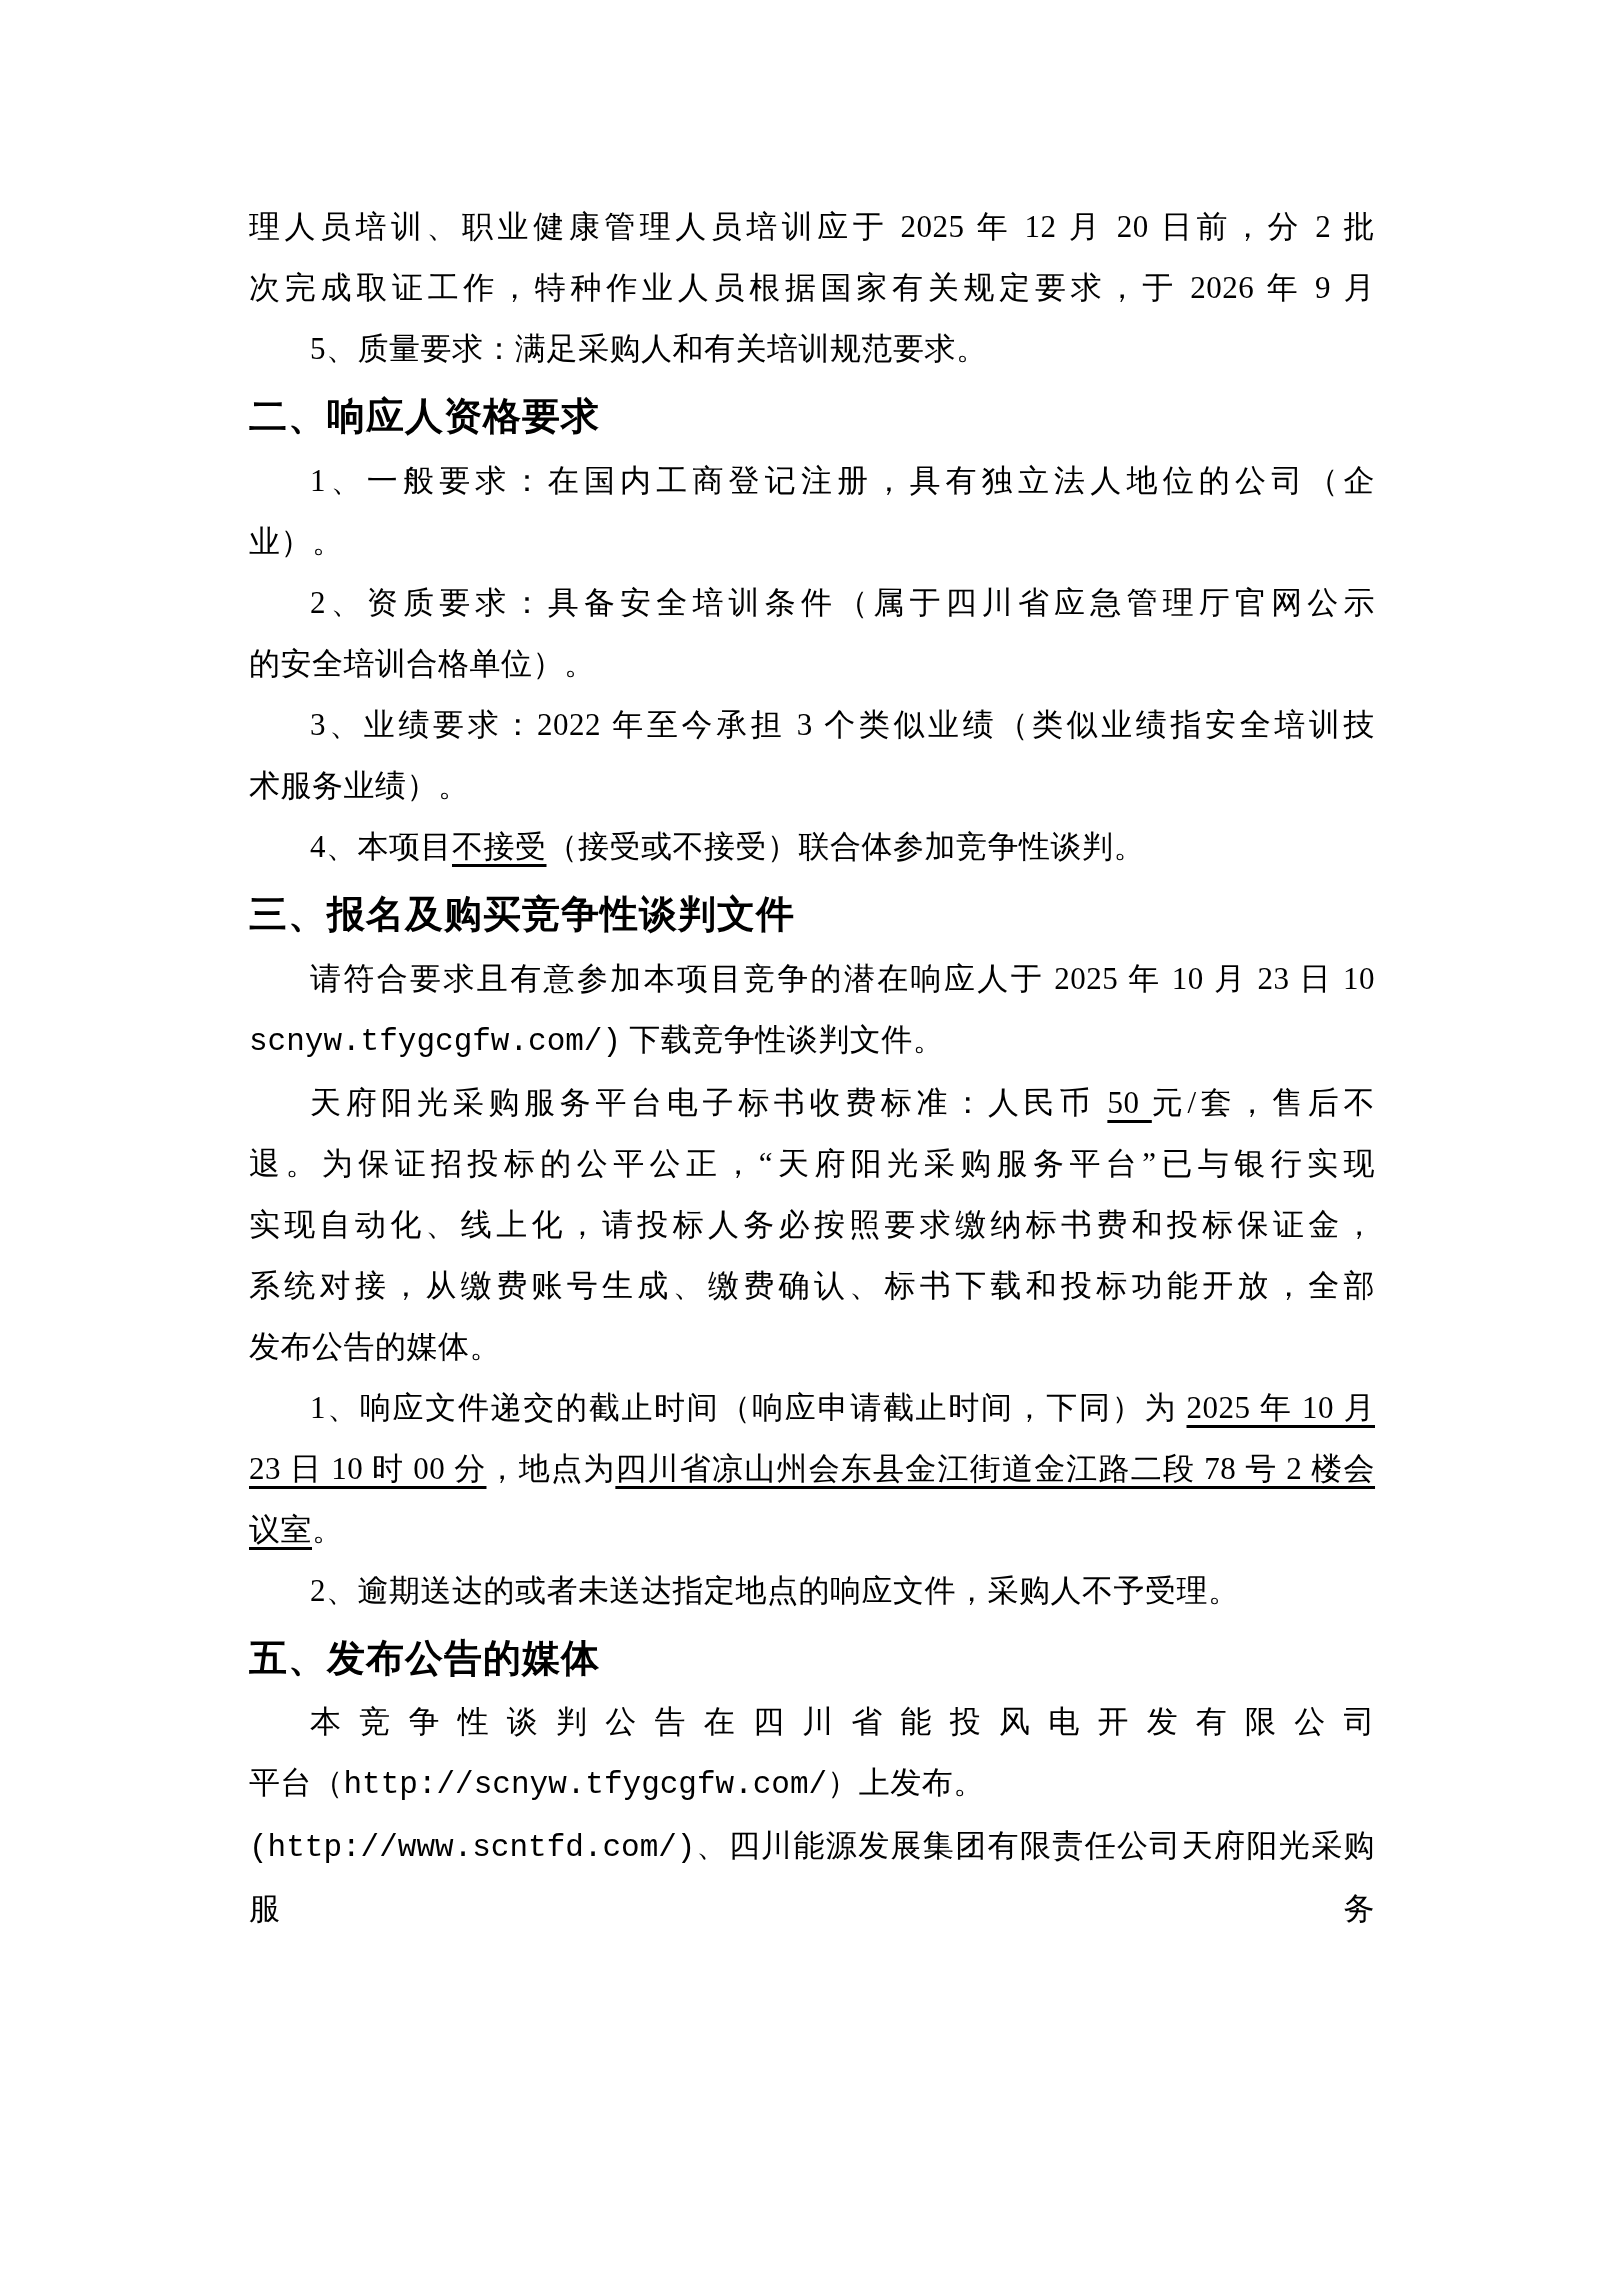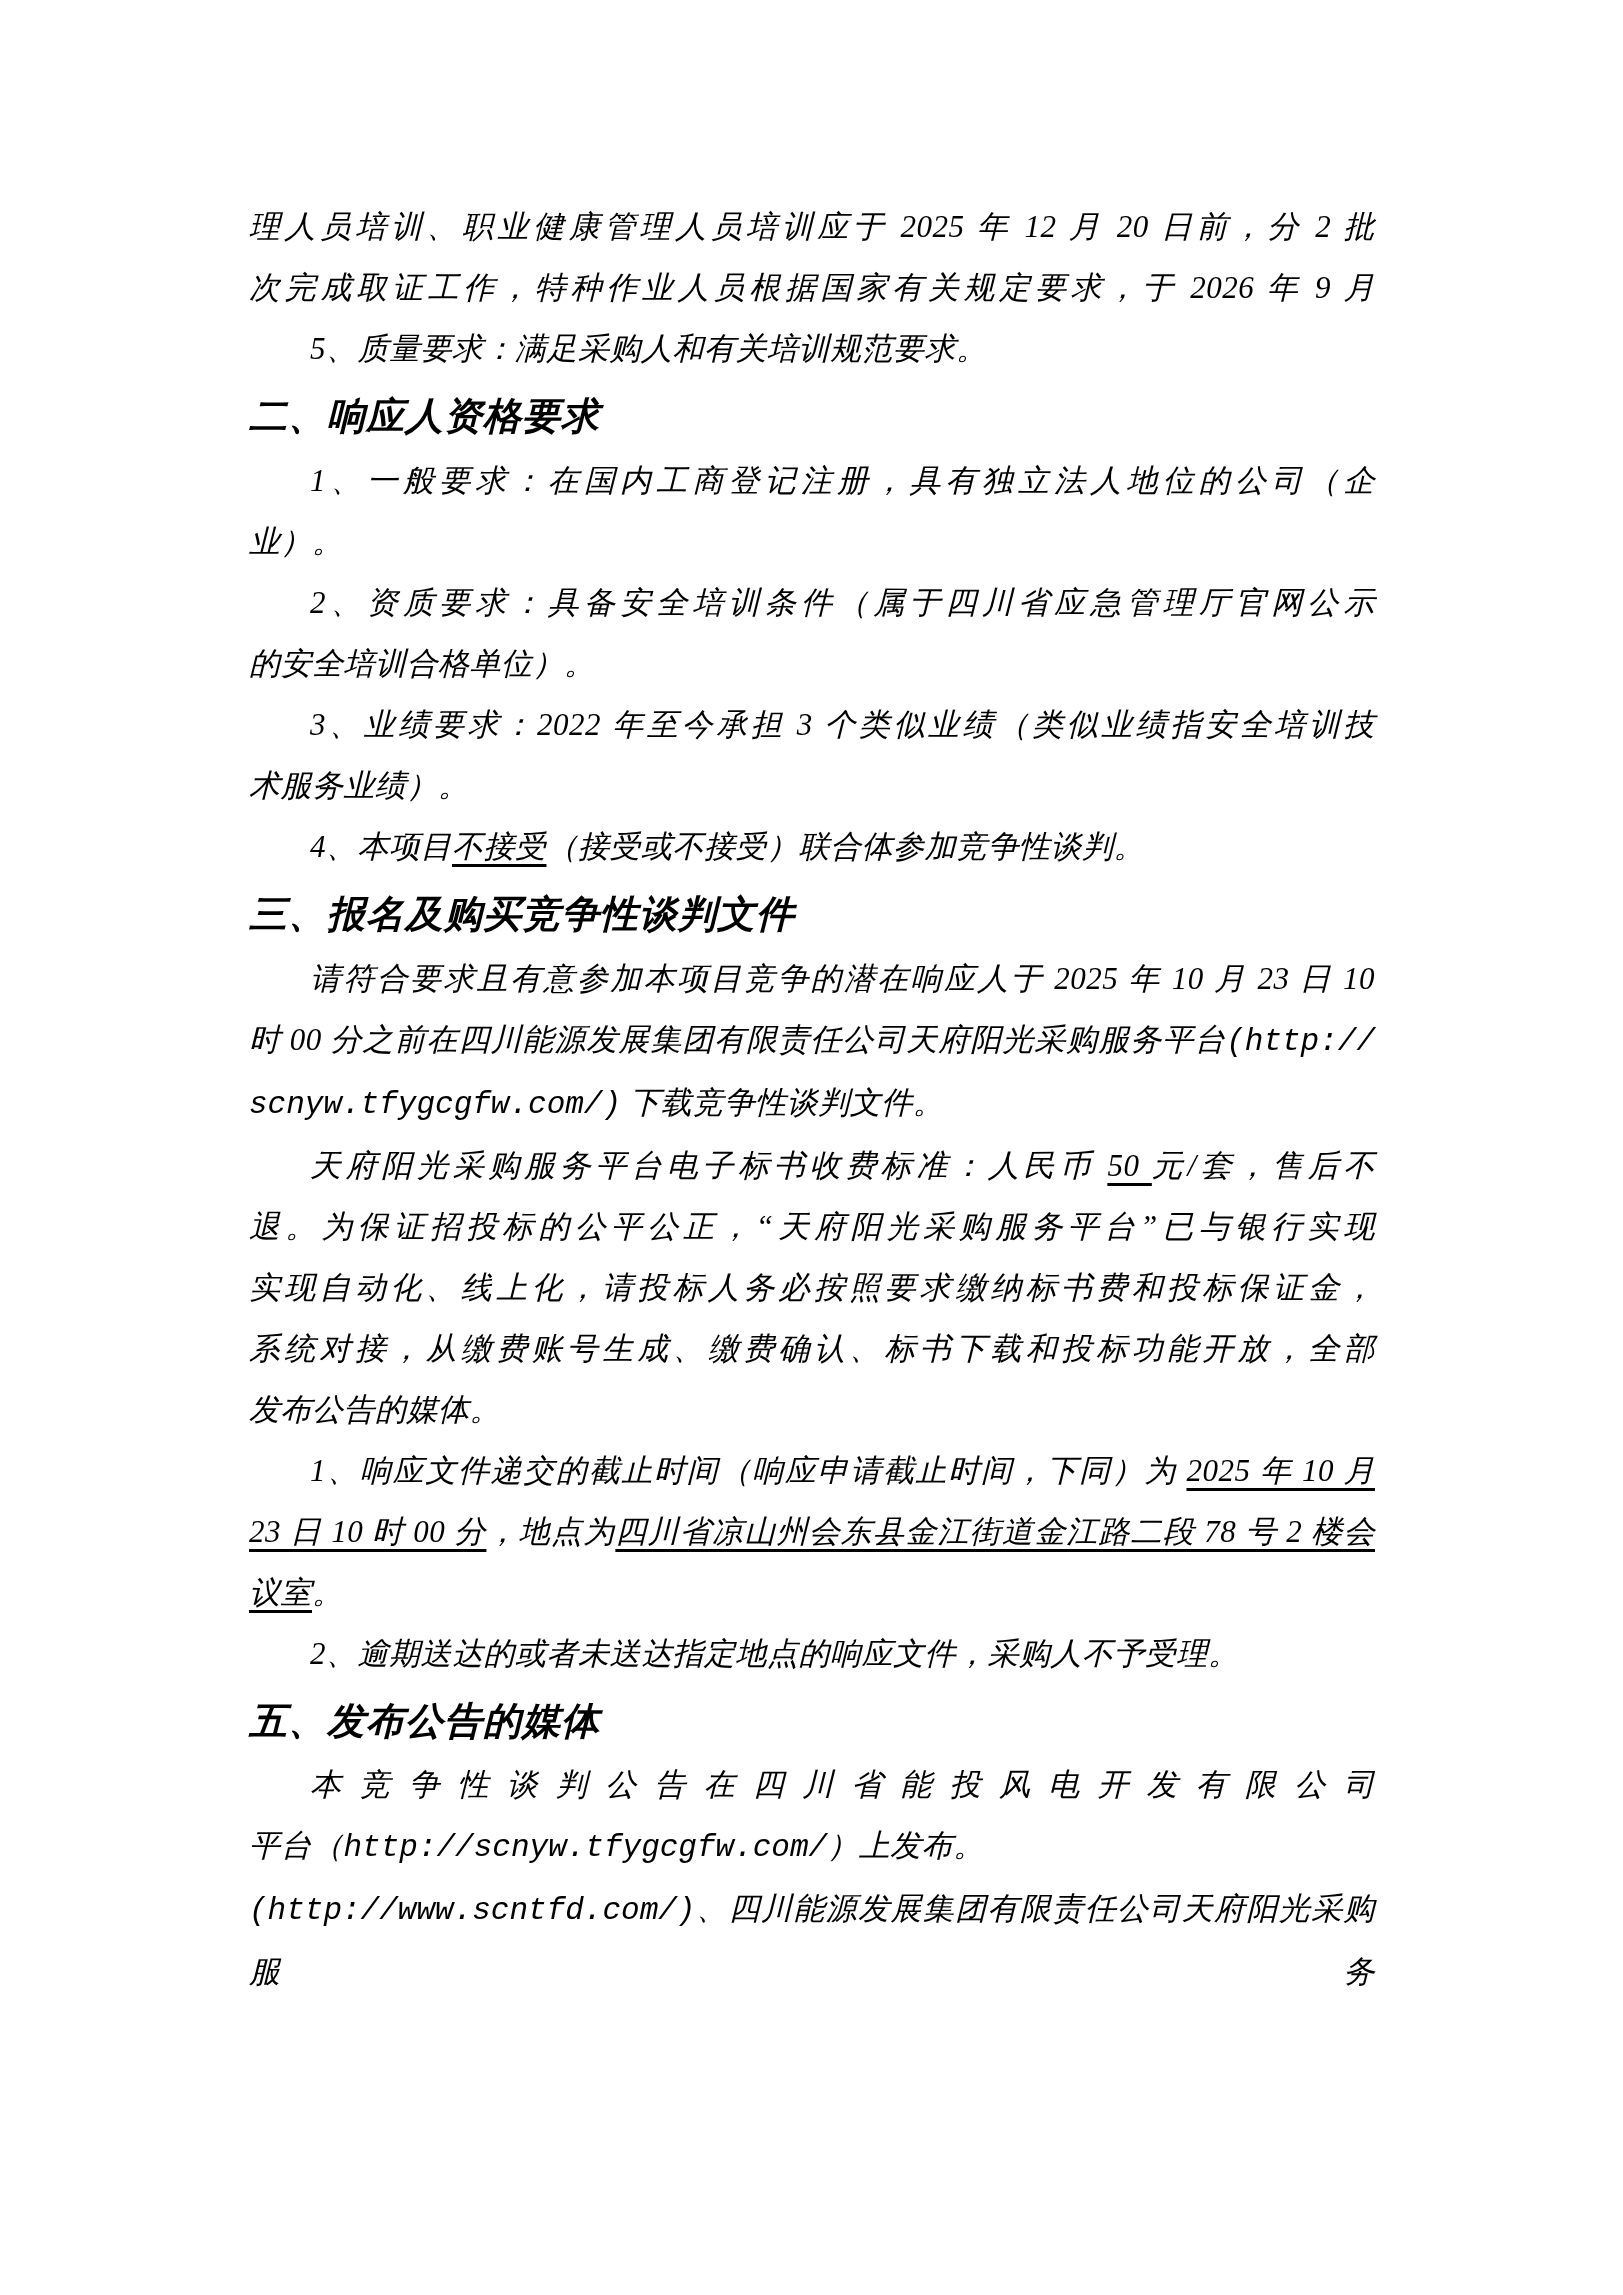--- a/index.html
+++ b/index.html
@@ -10,21 +10,21 @@
     font-family: "Liberation Serif", "DejaVu Serif", serif;
     color: #000000;
     overflow: hidden;
   }
   .page {
     width: 1623px;
     height: 2295px;
     background: #ffffff;
     padding: 196px 248px 31px 249px;
   }
-  .doc-body { width: 100%; font-style: italic; }
+  .doc-body { width: 100%; }
   .line {
     font-size: 31px;
     line-height: 61px;
     text-align: left;
     letter-spacing: 0.5px;
   }
   .line.indent { text-indent: 61px; }
   .line.just {
     text-align: justify;
     text-align-last: justify;
@@ -59,21 +59,20 @@
       <div class="heading">二、响应人资格要求</div>
       <div class="line indent just"><span class="">1、一般要求：在国内工商登记注册，具有独立法人地位的公司（企</span></div>
       <div class="line"><span class="">业）。</span></div>
       <div class="line indent just"><span class="">2、资质要求：具备安全培训条件（属于四川省应急管理厅官网公示</span></div>
       <div class="line"><span class="">的安全培训合格单位）。</span></div>
       <div class="line indent just"><span class="">3、业绩要求：2022 年至今承担 3 个类似业绩（类似业绩指安全培训技</span></div>
       <div class="line"><span class="">术服务业绩）。</span></div>
       <div class="line indent"><span class="">4、本项目</span><span class="u ">不接受</span><span class="">（接受或不接受）联合体参加竞争性谈判。</span></div>
       <div class="heading">三、报名及购买竞争性谈判文件</div>
       <div class="line indent just"><span class="">请符合要求且有意参加本项目竞争的潜在响应人于 2025 年 10 月 23 日 10</span></div>
-      <div class="line just"><span class="">时 00 分之前在四川能源发展集团有限责任公司天府阳光采购服务平台</span><span class="mono">(http://</span></div>
       <div class="line"><span class="mono">scnyw.tfygcgfw.com/)</span><span class=""> 下载竞争性谈判文件。</span></div>
       <div class="line indent just"><span class="">天府阳光采购服务平台电子标书收费标准：人民币 </span><span class="u ">50 </span><span class="">元/套，售后不</span></div>
       <div class="line just"><span class="">退。为保证招投标的公平公正，“天府阳光采购服务平台”已与银行实现</span></div>
       <div class="line just"><span class="">实现自动化、线上化，请投标人务必按照要求缴纳标书费和投标保证金，</span></div>
       <div class="line just"><span class="">系统对接，从缴费账号生成、缴费确认、标书下载和投标功能开放，全部</span></div>
       <div class="line"><span class="">发布公告的媒体。</span></div>
       <div class="line indent just"><span class="">1、响应文件递交的截止时间（响应申请截止时间，下同）为 </span><span class="u ">2025 年 10 月</span></div>
       <div class="line just"><span class="u ">23 日 10 时 00 分</span><span class="">，地点为</span><span class="u ">四川省凉山州会东县金江街道金江路二段 78 号 2 楼会</span></div>
       <div class="line"><span class="u ">议室</span><span class="">。</span></div>
       <div class="line indent"><span class="">2、逾期送达的或者未送达指定地点的响应文件，采购人不予受理。</span></div>

